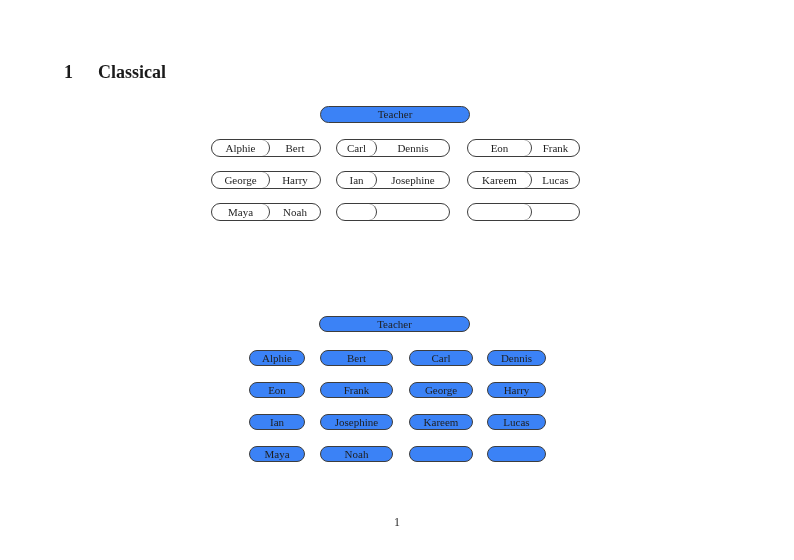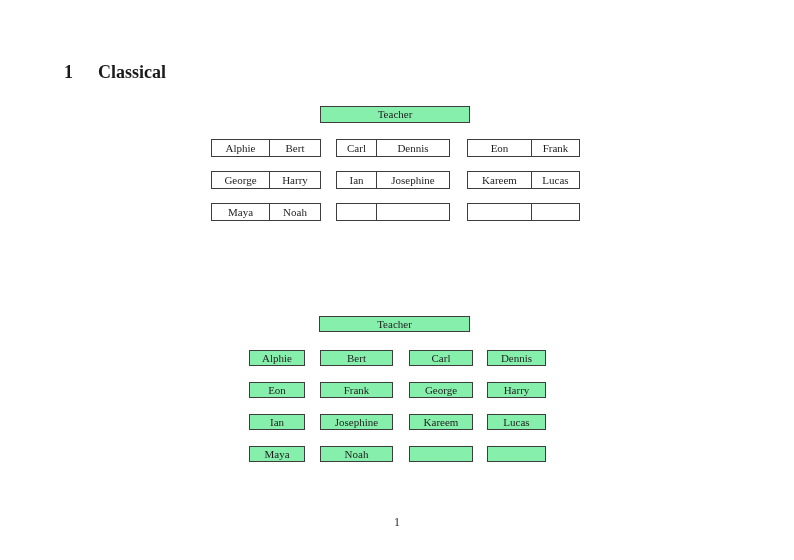--- a/index.html
+++ b/index.html
@@ -1,15 +1,15 @@
 <!DOCTYPE html>
 <html><head>
 <meta charset="utf-8">
 <style>
-  * { margin: 0; padding: 0; box-sizing: border-box; }
+  * { margin: 0; padding: 0; box-sizing: border-box; border-radius: 26px; }
   html, body { background: #ffffff; }
   .page {
     position: relative;
     width: 794px;
     height: 560px;
     background: #ffffff;
     font-family: "Liberation Serif", "DejaVu Serif", serif;
     color: #161616;
     overflow: hidden;
   }
@@ -22,21 +22,21 @@
     color: #1a1a1a;
     white-space: nowrap;
   }
   .h1 { top: 62px; }
   .h2 { top: 273px; }
   .sec-num { display: inline-block; width: 34px; }
 
   .box {
     position: absolute;
     border: 1px solid #3d3d3d;
-    background: #86efac;
+    background: #3b82f6;
     display: flex;
     align-items: center;
     justify-content: center;
     font-size: 11px;
     line-height: 11px;
     color: #1e1e1e;
     white-space: nowrap;
   }
   .teacher-1 { left: 320px; top: 106px; width: 150px; height: 17px; }
   .teacher-2 { left: 319px; top: 316px; width: 151px; height: 16px; }

